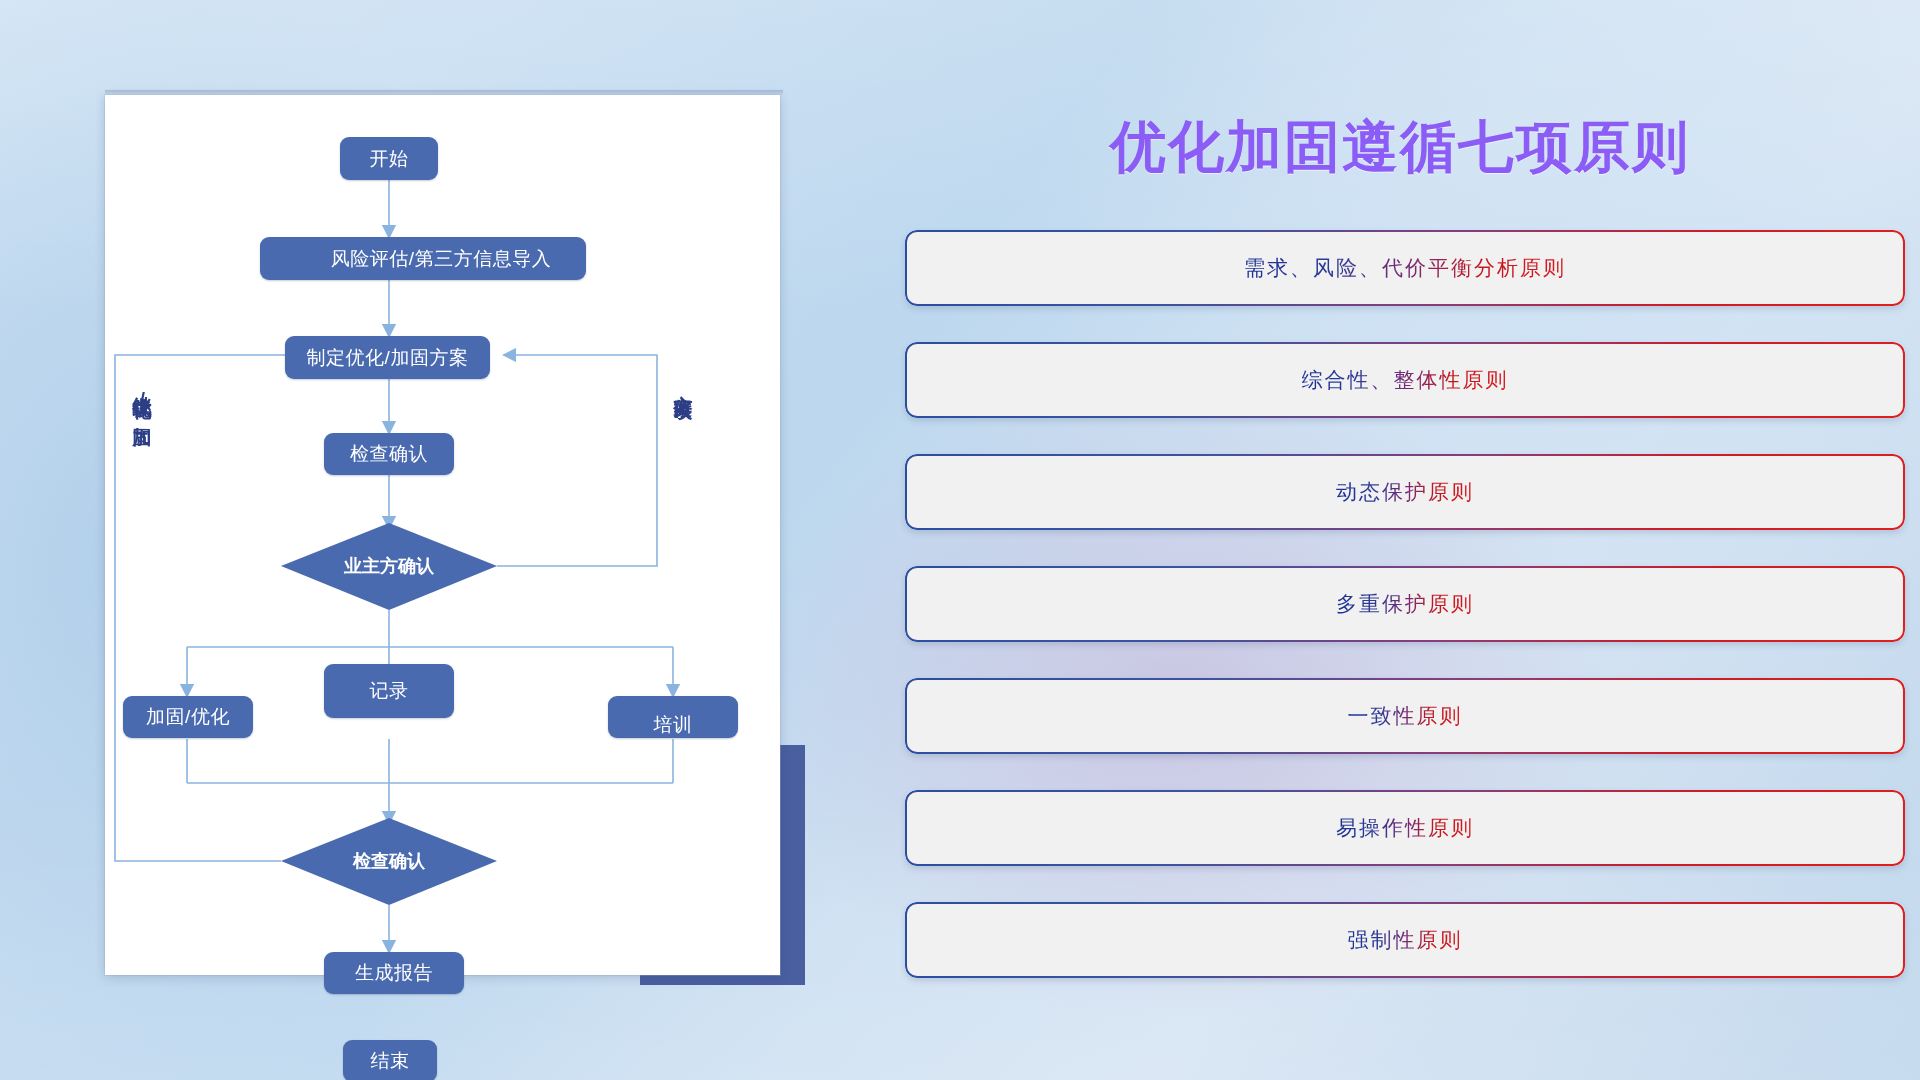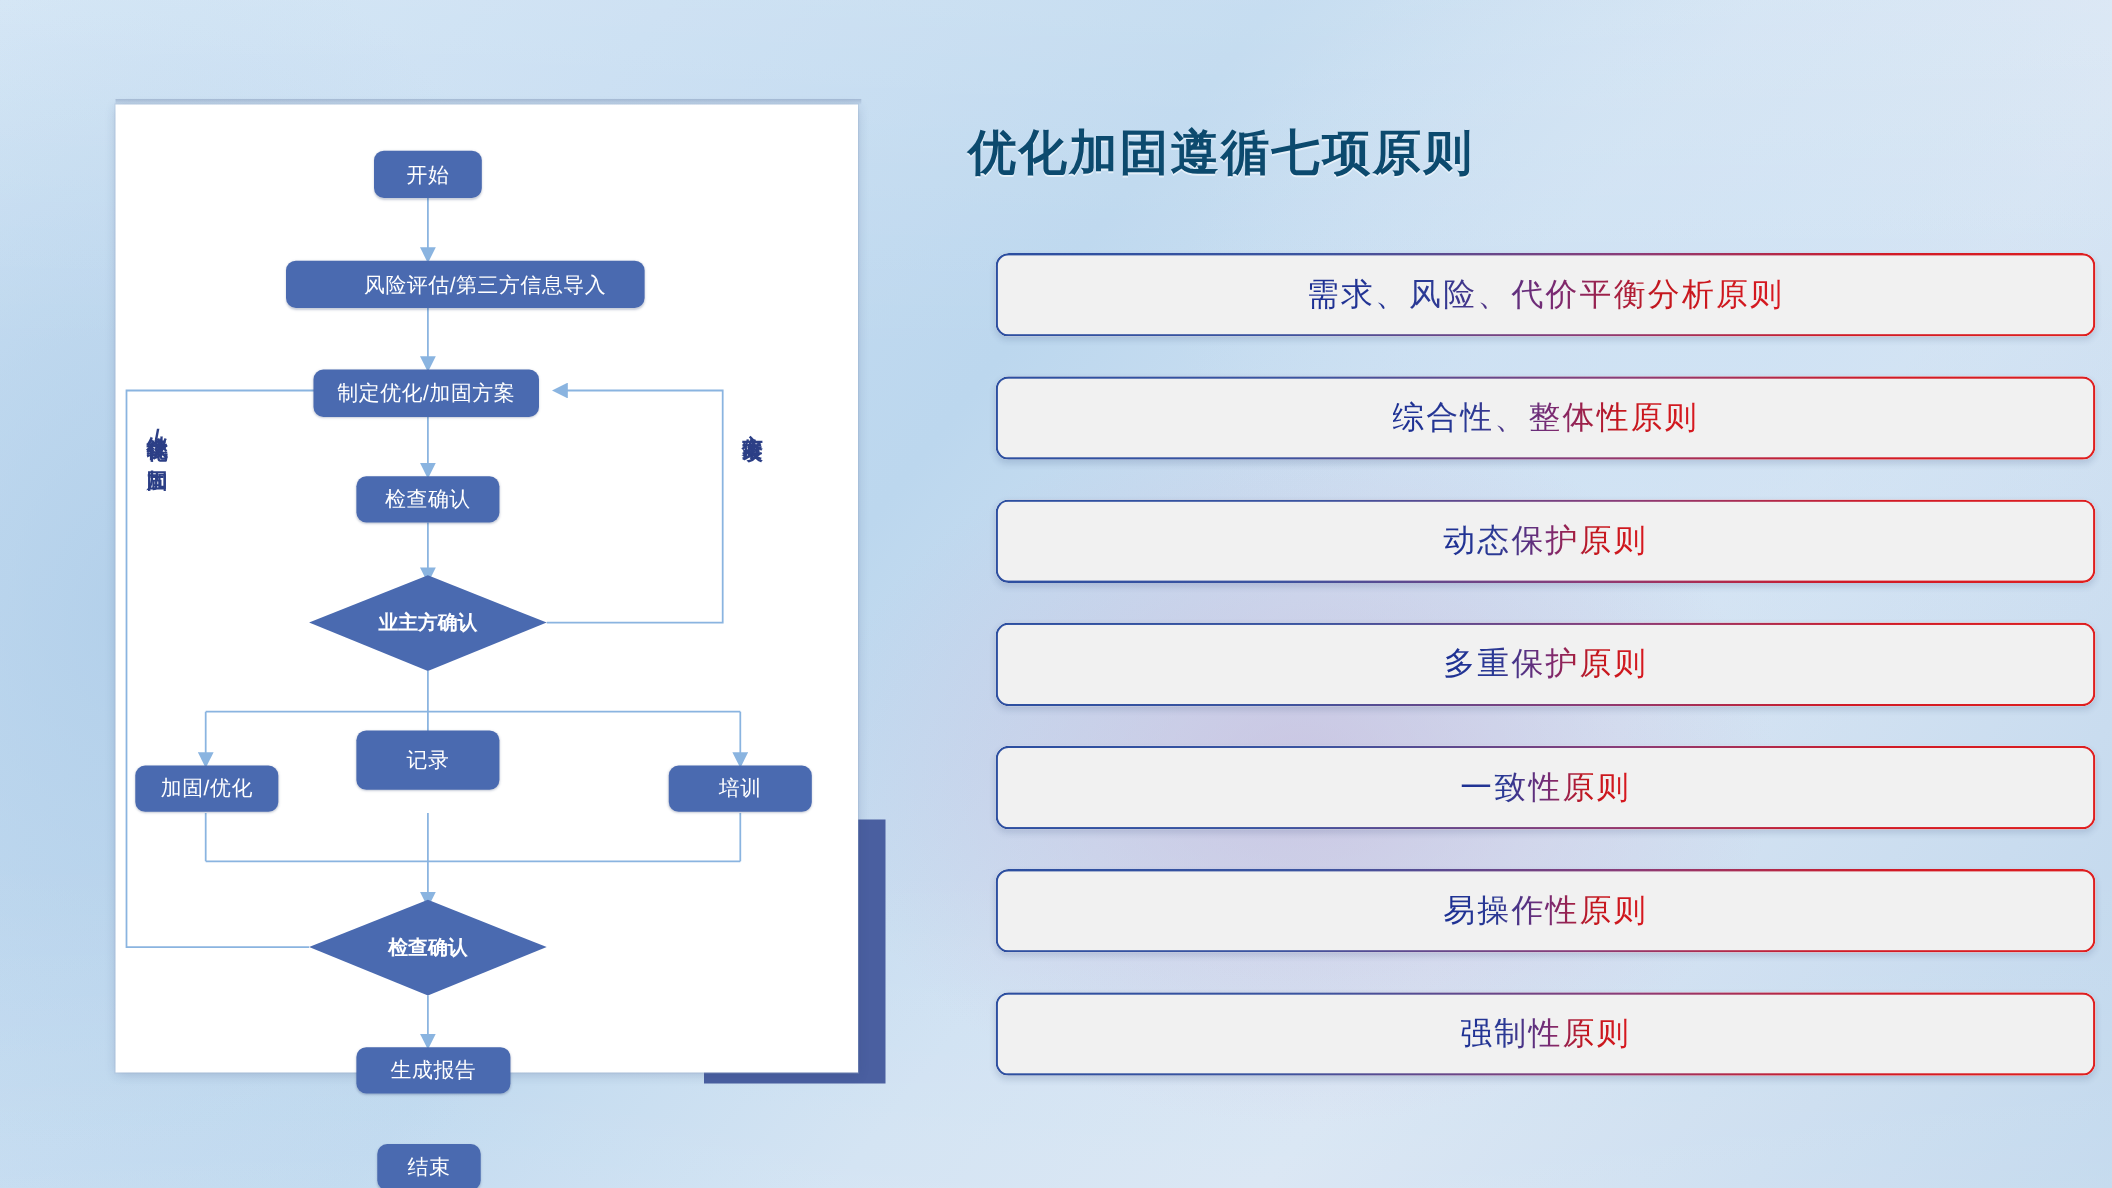--- a/index.html
+++ b/index.html
@@ -64,22 +64,22 @@
     color:#2c3f86;font-weight:bold;font-size:19px;
     writing-mode:vertical-rl;
     text-orientation:upright;
     letter-spacing:2px;
     white-space:nowrap;
   }
 
   
   #right-panel{position:absolute;left:880px;top:0;width:1040px;height:1080px;}
   #rp-title{
-    position:absolute;left:0;top:110px;width:1040px;
-    font-size:44px;font-weight:bold;color:#0c4a6e;
+    position:absolute;left:0;top:110px;width:1040px;text-align:center;
+    font-size:56px;font-weight:bold;color:#8b5cf6;
     letter-spacing:2px;
     text-shadow:0 1px 0 rgba(255,255,255,.55);
   }
   #cards{position:absolute;left:25px;top:230px;width:1000px;}
   .p-card{
     position:relative;
     height:76px;margin-bottom:36px;
     background:#f1f1f1;
     border-radius:12px;
     display:flex;align-items:center;justify-content:center;
@@ -87,21 +87,21 @@
   }
   .p-card::before{
     content:"";position:absolute;inset:0;border-radius:12px;pointer-events:none;
     padding:2px;
     background:linear-gradient(118deg,#2b4ea0 0%,#3b54a0 28%,#8a3c78 55%,#d11a26 78%,#e01f1f 100%);
     -webkit-mask:linear-gradient(#000 0 0) content-box,linear-gradient(#000 0 0);
     -webkit-mask-composite:xor;mask-composite:exclude;
   }
   .p-card-text{
     position:relative;z-index:2;
-    font-size:29px;font-weight:500;letter-spacing:2px;
+    font-size:21px;font-weight:500;letter-spacing:2px;
     background:linear-gradient(90deg,#1b2f93 0%,#2b3a95 26%,#7a2a72 52%,#c4161c 74%,#d81920 100%);
     -webkit-background-clip:text;background-clip:text;
     color:transparent;
     white-space:nowrap;
   }
 </style>
 </head>
 <body>
 
 <div id="bg"></div>
@@ -175,21 +175,21 @@
       </div>
 
       <div class="node" style="left:18px;top:601px;width:130px;height:42px;">
         <span>加固/优化</span>
       </div>
 
       <div class="node" style="left:219px;top:569px;width:130px;height:54px;">
         <span>记录</span>
       </div>
 
-      <div class="node" style="left:503px;top:601px;width:130px;height:42px;">
+      <div class="node" style="left:503px;top:601px;width:130px;height:42px;align-items:flex-end;">
         <span>培训</span>
       </div>
 
       <div class="diamond-label" style="left:176px;top:743px;width:216px;height:46px;">
         <span>检查确认</span>
       </div>
 
       <div class="node" style="left:219px;top:857px;width:140px;height:42px;">
         <span>生成报告</span>
       </div>

